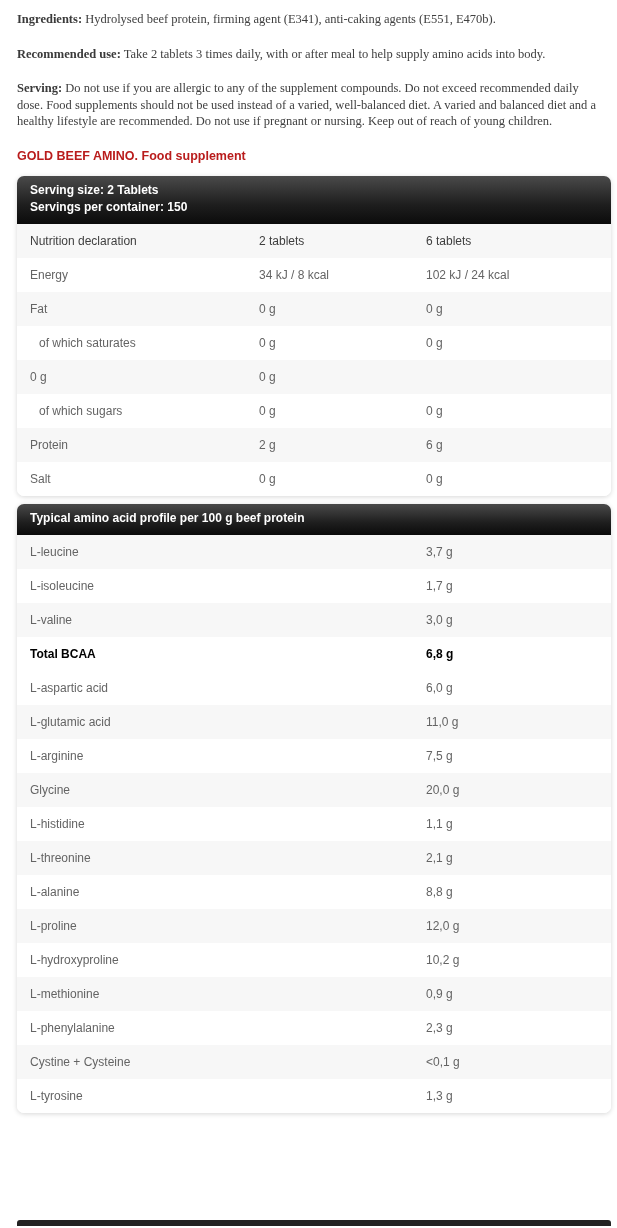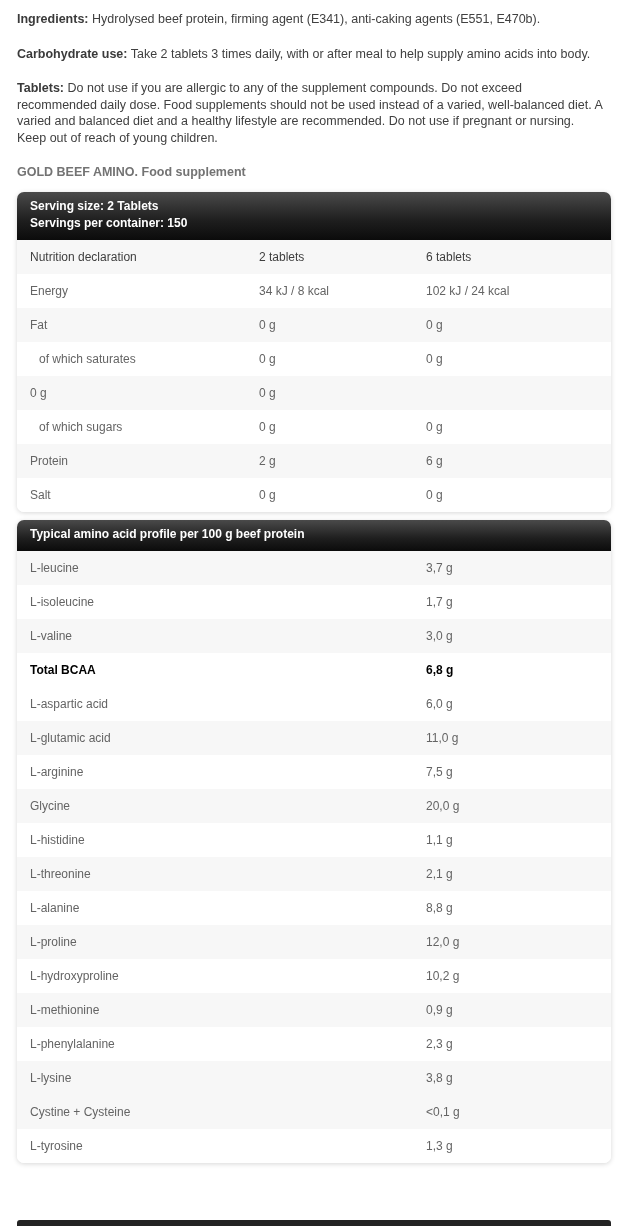--- a/index.html
+++ b/index.html
@@ -8,26 +8,26 @@
     background:#ffffff;
     font-family:"Liberation Sans", sans-serif;
     -webkit-font-smoothing:antialiased;
   }
   .content { position:absolute; left:17px; top:0; width:594px; }
 
   
   .paras { padding-top:11px; }
   .para {
     margin:0 13px 18px 0; width:586px;
-    font-size:12.5px; line-height:16.5px; color:#404040;
+    font-size:12.5px; line-height:16.5px; color:#404040;font-family:Liberation Serif, serif;
   }
   .para b { color:#3a3a3a; }
   .product-title {
     margin:15px 0 12px 0;
-    font-size:12.5px; line-height:16px; font-weight:bold; color:#737373;
+    font-size:12.5px; line-height:16px; font-weight:bold; color:#b91c1c;
   }
 
   
   .card {
     border-radius:7px; overflow:hidden; background:#fff;
     box-shadow:0 1px 5px rgba(0,0,0,0.16);
     margin-bottom:8px;
   }
   .dark-header {
     background:linear-gradient(180deg,#4a4a4a 0%,#1e1e1e 60%,#0b0b0b 100%);
@@ -56,22 +56,22 @@
     background:#232323; border-radius:3px 3px 0 0;
   }
 </style>
 </head>
 <body>
 
 <div class="content">
 
   <div class="paras">
     <p class="para"><b>Ingredients:</b><span> Hydrolysed beef protein, firming agent (E341), anti-caking agents (E551, E470b).</span></p>
-    <p class="para"><b>Carbohydrate use:</b><span> Take 2 tablets 3 times daily, with or after meal to help supply amino acids into body.</span></p>
-    <p class="para"><b>Tablets:</b><span> Do not use if you are allergic to any of the supplement compounds. Do not exceed recommended daily dose. Food supplements should not be used instead of a varied, well-balanced diet. A varied and balanced diet and a healthy lifestyle are recommended. Do not use if pregnant or nursing. Keep out of reach of young children.</span></p>
+    <p class="para"><b>Recommended use:</b><span> Take 2 tablets 3 times daily, with or after meal to help supply amino acids into body.</span></p>
+    <p class="para"><b>Serving:</b><span> Do not use if you are allergic to any of the supplement compounds. Do not exceed recommended daily dose. Food supplements should not be used instead of a varied, well-balanced diet. A varied and balanced diet and a healthy lifestyle are recommended. Do not use if pregnant or nursing. Keep out of reach of young children.</span></p>
   </div>
 
   <div class="product-title">GOLD BEEF AMINO. Food supplement</div>
 
   <div class="card">
     <div class="dark-header">
       <div class="line">Serving size: 2 Tablets</div>
       <div class="line">Servings per container: 150</div>
     </div>
     <div class="trow three shade thead">
@@ -176,24 +176,20 @@
         </div>
         <div class="trow two shade">
           <span class="label">L-methionine</span>
           <span>0,9 g</span>
         </div>
         <div class="trow two">
           <span class="label">L-phenylalanine</span>
           <span>2,3 g</span>
         </div>
         <div class="trow two shade">
-          <span class="label">L-lysine</span>
-          <span>3,8 g</span>
-        </div>
-        <div class="trow two shade">
           <span class="label">Cystine + Cysteine</span>
           <span>&lt;0,1 g</span>
         </div>
         <div class="trow two">
           <span class="label">L-tyrosine</span>
           <span>1,3 g</span>
         </div>
       </div>
   </div>
 

